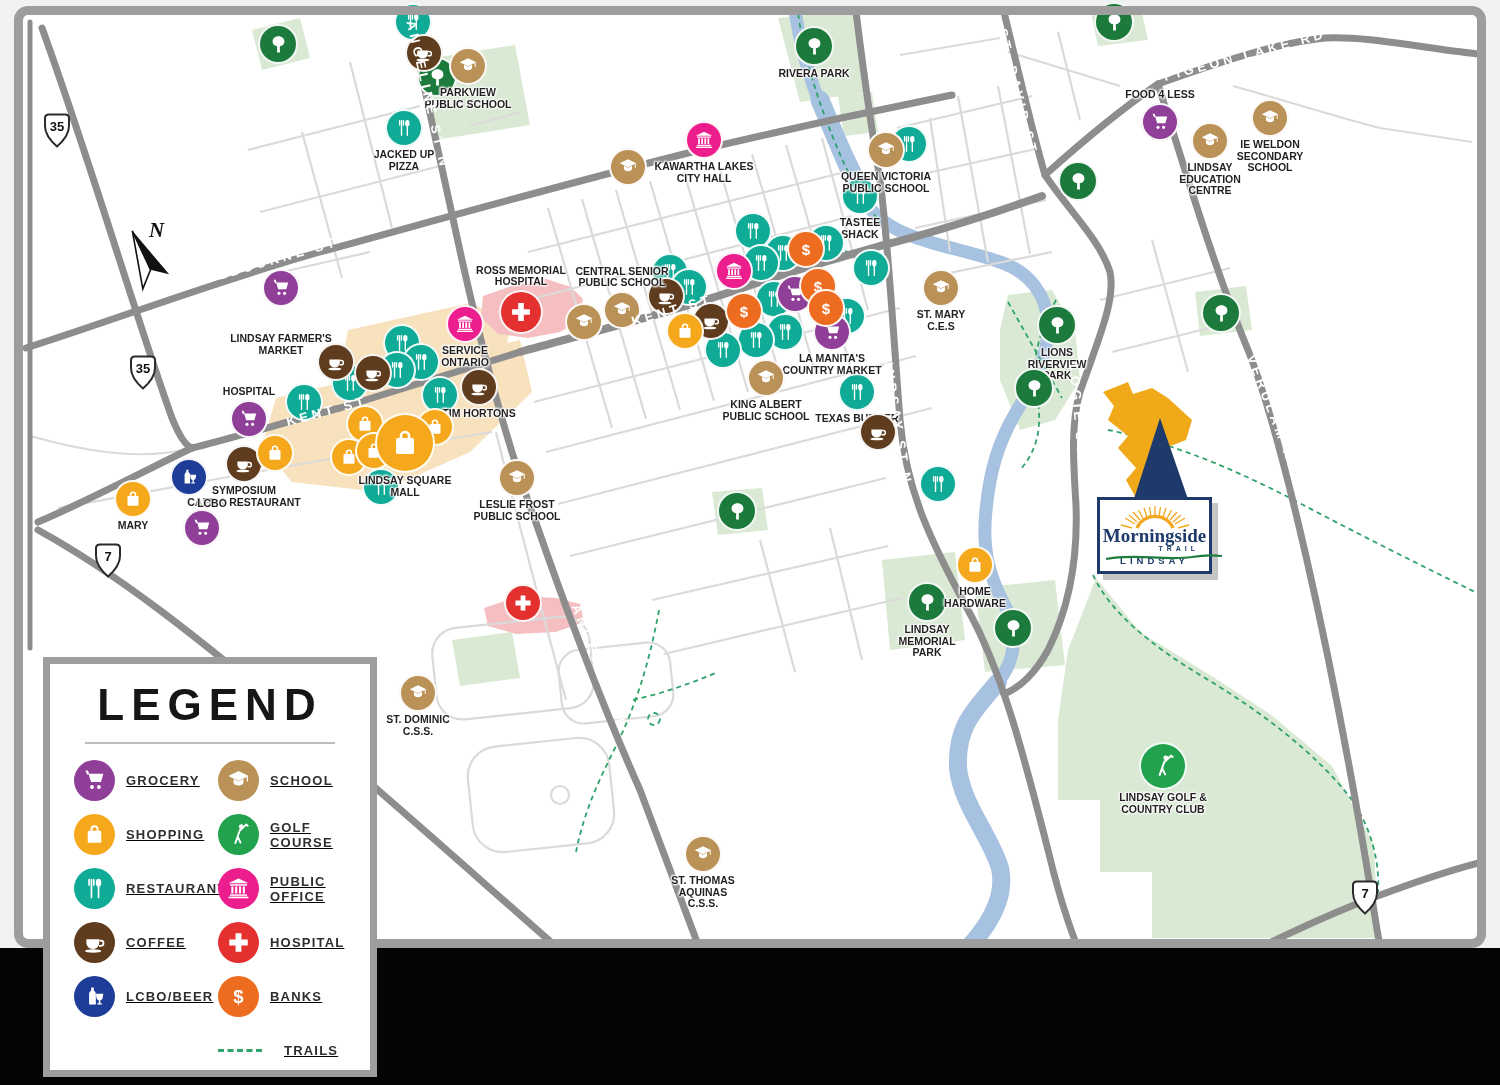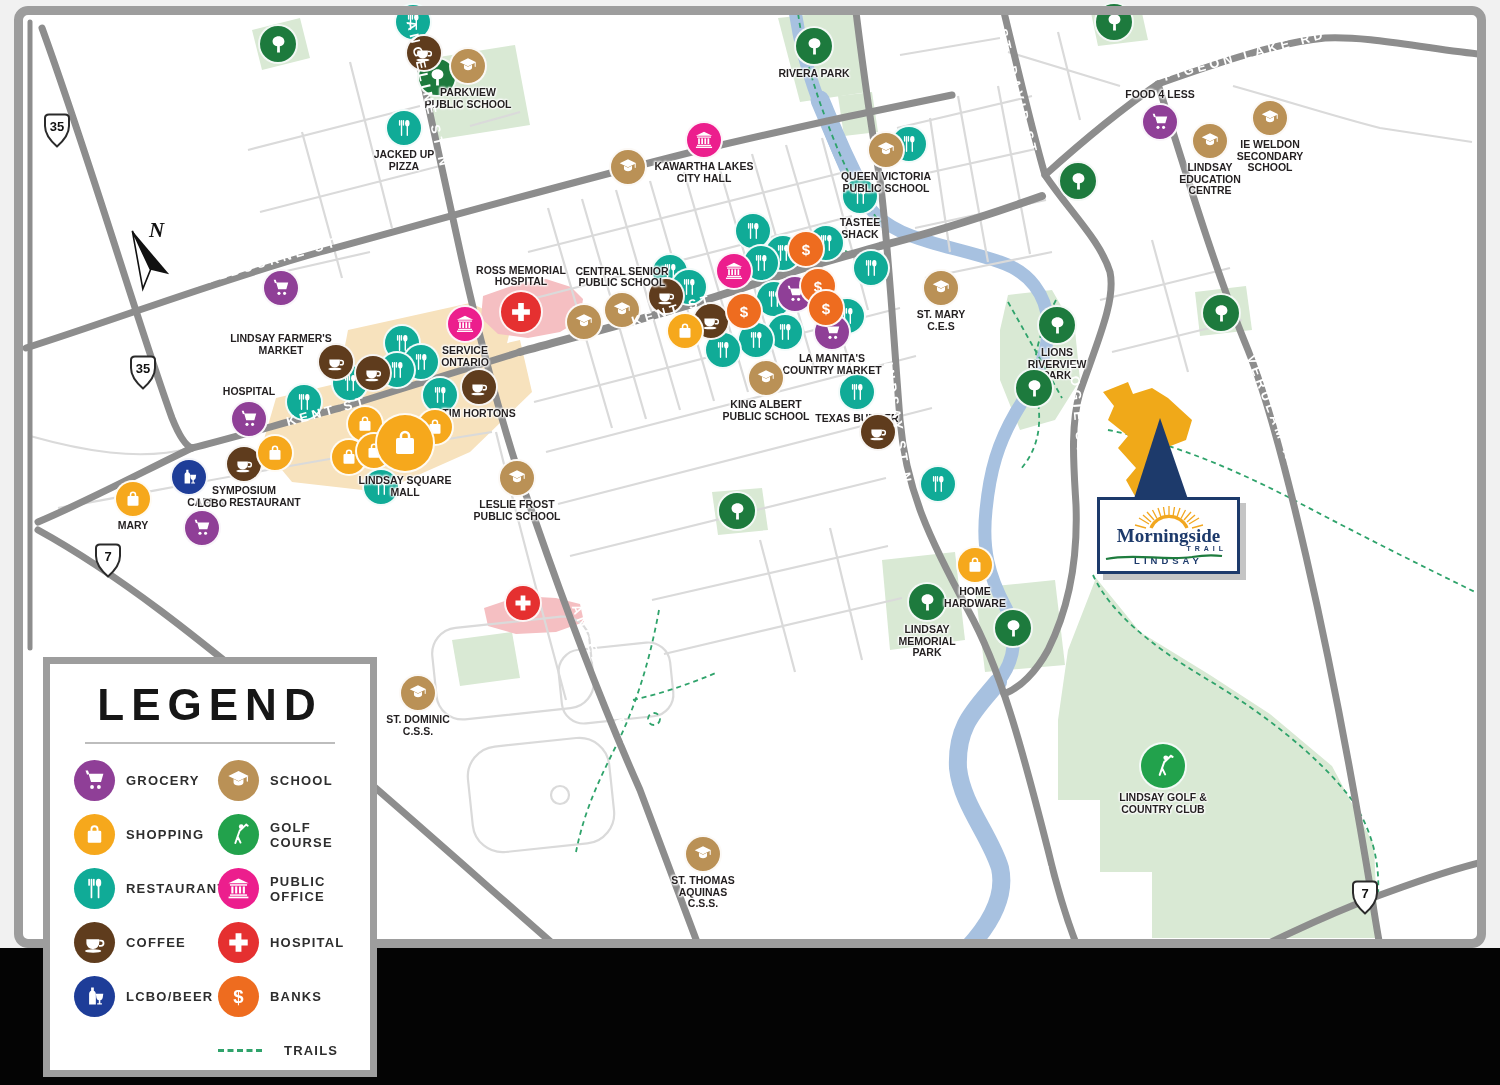--- a/index.html
+++ b/index.html
@@ -25,27 +25,27 @@
              font-size:13px;letter-spacing:4px;white-space:nowrap;z-index:12;}
   .shield{position:absolute;transform:translate(-50%,-50%);z-index:13;}
   .compass-n{position:absolute;font-family:"Liberation Serif",serif;font-style:italic;font-weight:bold;
              font-size:21px;color:#111;z-index:13;}
   
   .legend{position:absolute;left:43px;top:657px;width:334px;height:420px;background:#fff;
           border:7px solid #9d9d9d;box-sizing:border-box;z-index:60;}
   .legend-title{margin-top:16px;text-align:center;font-size:44px;font-weight:bold;letter-spacing:7px;color:#161616;}
   .legend-divider{width:250px;margin:12px auto 0;border-top:2px solid #bdbdbd;}
   .legend-cols{display:flex;margin:16px 0 0 24px;}
-  .legend-col{width:144px;}
+  .legend-col{width:144px;text-decoration:underline;}
   .legend-item{display:flex;align-items:center;margin-bottom:13px;height:41px;}
   .legend-item .mcircle{position:static;transform:none;flex:0 0 auto;}
   .legend-item .llabel{margin-left:11px;font-size:13px;letter-spacing:1.2px;color:#2e2e2e;font-weight:bold;}
   .trail-sample{width:44px;border-top:3px dashed #2fa36b;margin-right:11px;}
   
-  .logo-box{position:absolute;left:1097px;top:497px;width:143px;height:77px;background:#fff;
+  .logo-box{position:absolute;left:1097px;top:497px;width:115px;height:77px;background:#fff;
             border:3px solid #1d3a6b;box-sizing:border-box;z-index:30;
             box-shadow:6px 6px 0 rgba(150,150,150,.55);display:flex;flex-direction:column;align-items:center;}
   .logo-name{font-family:"Liberation Serif",serif;font-weight:bold;font-size:19px;color:#1d3a6b;
              line-height:1;margin-top:-4px;letter-spacing:0;}
   .logo-trail{align-self:flex-end;margin:0 10px 0 0;font-size:7px;font-weight:bold;letter-spacing:4px;color:#1d3a6b;}
   .logo-city{font-size:9.5px;font-weight:bold;letter-spacing:4px;color:#1d3a6b;margin-top:3px;}
   .logo-sun{margin-top:4px;}
   .logo-swoosh{position:absolute;left:4px;top:52px;}
 </style>
 </head>

